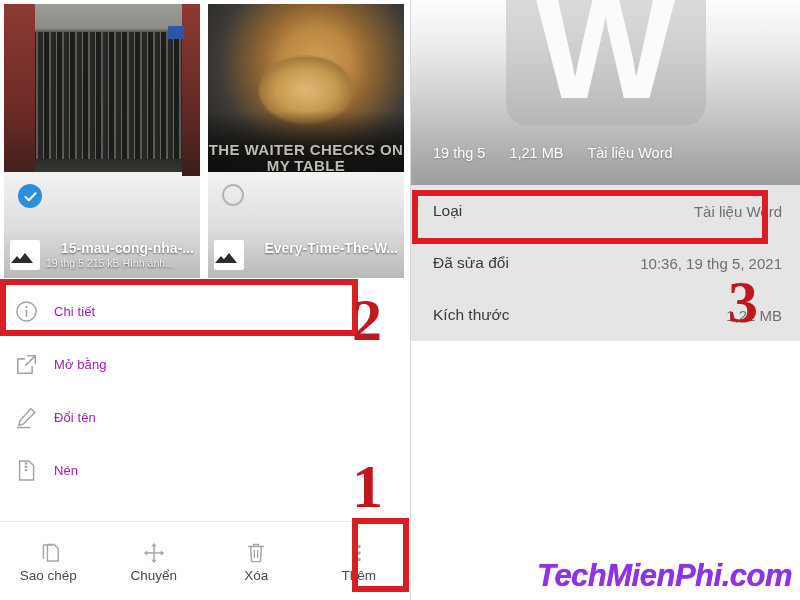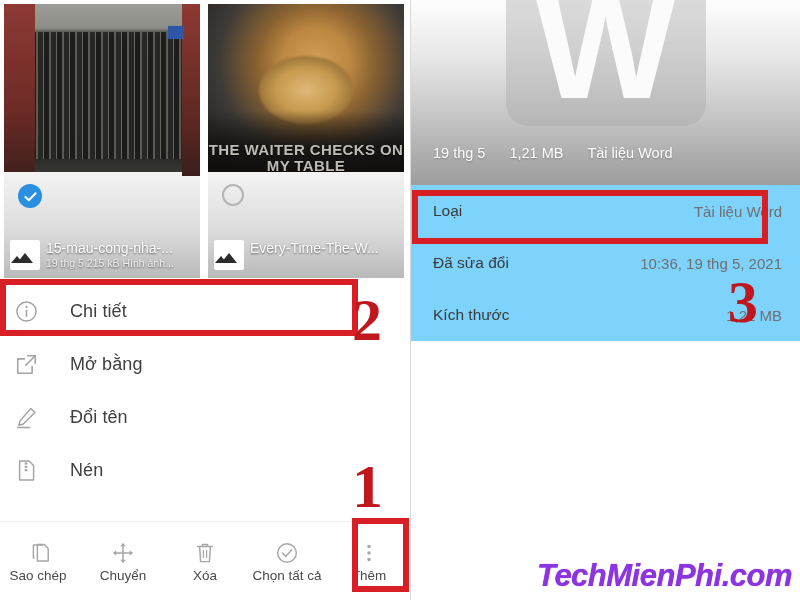--- a/index.html
+++ b/index.html
@@ -144,24 +144,25 @@
     left: -14px; top: 3px;
     border-left: 6px solid transparent;
     border-right: 6px solid transparent;
     border-bottom: 7px solid #2c2c2c;
   }
   .thumb-texts { min-width: 0; flex: 1 1 auto; }
   .thumb-name {
     color: #ffffff;
     font-size: 14px;
     line-height: 16px;
-    font-weight: 400;
+    font-weight: 700;
     white-space: nowrap;
     overflow: hidden;
     text-shadow: 0 1px 2px rgba(0,0,0,.55);
+    text-align: right;
   }
   .thumb-meta {
     color: #f0f0f0;
     font-size: 10.5px;
     line-height: 13px;
     white-space: nowrap;
     overflow: hidden;
     text-shadow: 0 1px 2px rgba(0,0,0,.55);
     margin-top: 1px;
   }
@@ -200,23 +201,22 @@
     padding-left: 14px;
     box-sizing: border-box;
     background: #fff;
   }
   .menu-icon {
     width: 40px; flex: 0 0 40px;
     display: flex; align-items: center; justify-content: flex-start;
     color: #9a9a9a;
   }
   .menu-label {
-    font-size: 18px;
-    color: #404040;
-    margin-left: 16px;
+    font-size: 13px;
+    color: #a21caf;
     letter-spacing: .1px;
   }
 
   
   #bottom-toolbar {
     position: absolute; left: 0; bottom: 0;
     width: 410px; height: 78px;
     background: #ffffff;
     border-top: 1px solid #ececec;
     display: flex;
@@ -291,21 +291,21 @@
   }
 
   .detail-row {
     position: relative;
     height: 52px;
     display: flex;
     align-items: center;
     justify-content: space-between;
     padding: 0 18px 0 22px;
     box-sizing: border-box;
-    background: #7dd3fc;
+    background: #e5e5e5;
   }
   .detail-key { font-size: 15.5px; color: #3a3a3a; }
   .detail-val { font-size: 15px; color: #6f6f6f; }
 
   
   .red-box {
     position: absolute;
     border: 6px solid #d81f26;
     box-sizing: border-box;
     pointer-events: none;
@@ -473,29 +473,20 @@
           <svg width="24" height="24" viewBox="0 0 24 24" aria-hidden="true">
             <path d="M4.6 5.4 H19.4" fill="none" stroke="#a6a6a6" stroke-width="1.45" stroke-linecap="round"></path>
             <path d="M6.6 5.4 L7.6 20.6 H16.4 L17.4 5.4" fill="none" stroke="#a6a6a6" stroke-width="1.45" stroke-linejoin="round"></path>
             <path d="M9.4 5.2 V3.4 H14.6 V5.2" fill="none" stroke="#a6a6a6" stroke-width="1.45" stroke-linejoin="round"></path>
             <path d="M10.4 9 V17 M13.6 9 V17" fill="none" stroke="#a6a6a6" stroke-width="1.2"></path>
           </svg>
         </span>
         <span class="tool-label">Xóa</span>
       </div>
 
-      <div class="tool-item">
-        <span class="tool-icon">
-          <svg width="24" height="24" viewBox="0 0 24 24" aria-hidden="true">
-            <circle cx="12" cy="12" r="9.3" fill="none" stroke="#a6a6a6" stroke-width="1.45"></circle>
-            <path d="M7.4 12.1 L10.7 15.4 L16.8 8.8" fill="none" stroke="#a6a6a6" stroke-width="1.45" stroke-linecap="round" stroke-linejoin="round"></path>
-          </svg>
-        </span>
-        <span class="tool-label">Chọn tất cả</span>
-      </div>
 
       <div class="tool-item">
         <span class="tool-icon">
           <svg width="24" height="24" viewBox="0 0 24 24" aria-hidden="true">
             <circle cx="12" cy="5.4" r="1.75" fill="#a6a6a6"></circle>
             <circle cx="12" cy="12" r="1.75" fill="#a6a6a6"></circle>
             <circle cx="12" cy="18.6" r="1.75" fill="#a6a6a6"></circle>
           </svg>
         </span>
         <span class="tool-label">Thêm</span>

